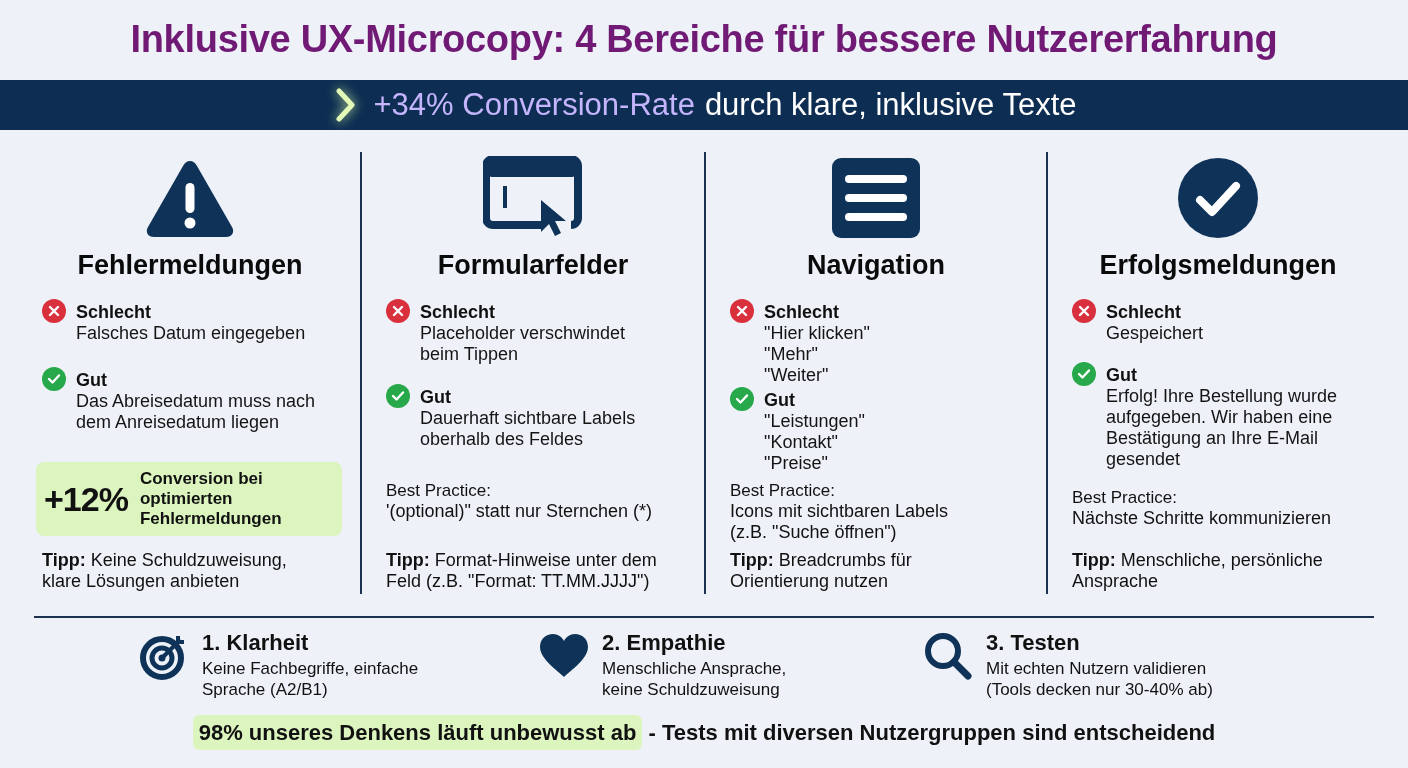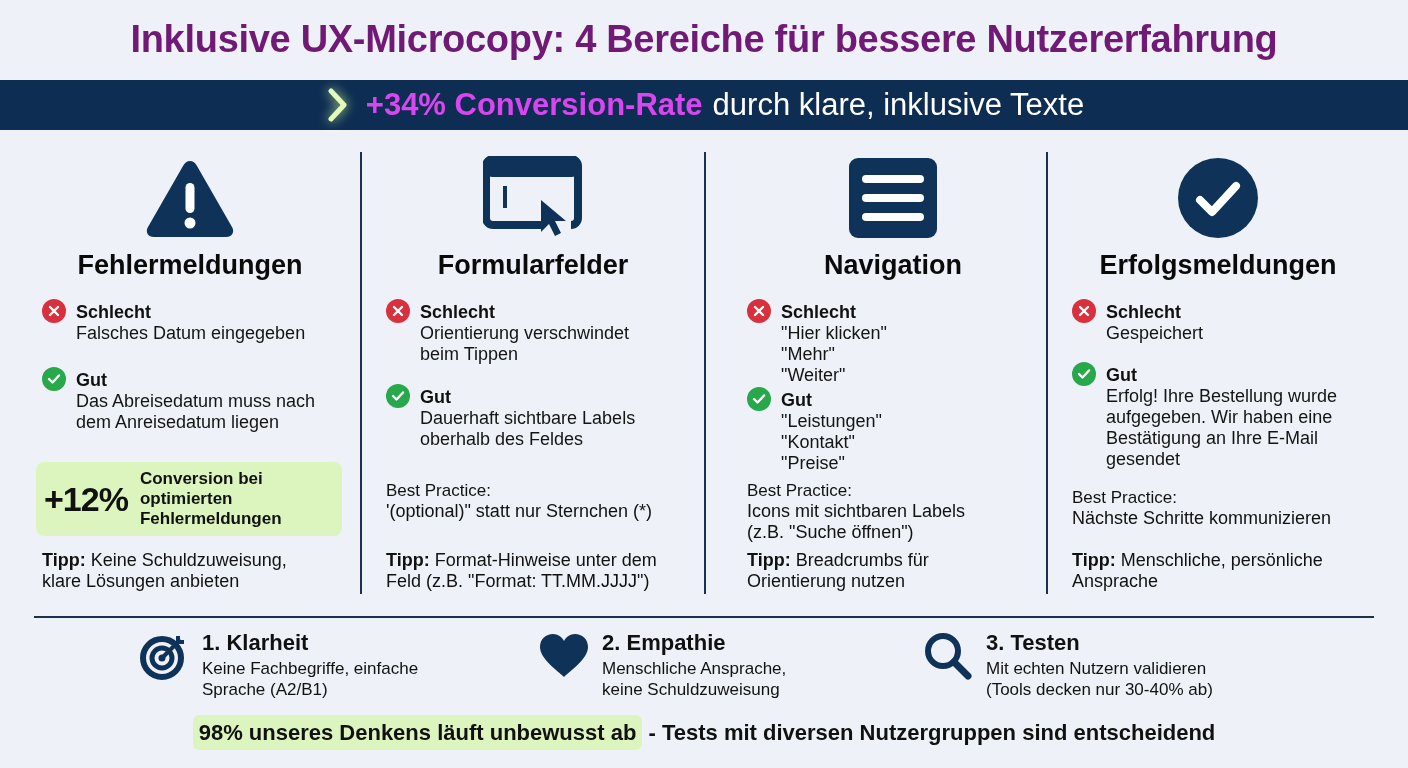--- a/index.html
+++ b/index.html
@@ -19,21 +19,21 @@
     position: absolute; left: 0; top: 80px; width: 1408px; height: 50px;
     background: #0d2d52;
     display: flex; align-items: center; justify-content: center;
     font-size: 31px; color: #ffffff;
   }
   .banner .chev {
     width: 28px; height: 40px; margin-right: 14px; display: inline-flex;
     align-items: center; justify-content: center;
     filter: drop-shadow(0 0 6px rgba(220,255,160,0.9));
   }
-  .banner .hl { color: #d946ef; font-weight: bold; margin-right: 10px; }
+  .banner .hl { color: #c4b5fd; font-weight: normal; margin-right: 10px; }
 
   .col {
     position: absolute; top: 150px; height: 445px;
   }
   .divider { position: absolute; top: 152px; width: 2px; height: 442px; background: #1b3150; }
   .icon-wrap { width: 100%; height: 88px; display: flex; justify-content: center; align-items: center; margin-top: 4px; }
   .col-title { text-align: center; font-size: 27px; font-weight: bold; margin-top: 8px; height: 40px; color: #0a0a0a; }
   .block { position: absolute; left: 0; width: 100%; }
   .row { display: flex; align-items: center; }
   .badge { width: 24px; height: 24px; border-radius: 50%; flex: none; display: flex; align-items: center; justify-content: center; margin-right: 10px; margin-top: -1px; }
@@ -143,21 +143,21 @@
   <div class="col-title">Formularfelder</div>
   <div class="block" style="top:150px; left:24px;">
     <div class="row">
         <span class="badge bad">
           <svg width="12" height="12" viewBox="0 0 12 12">
             <path d="M2 2 L10 10 M10 2 L2 10" stroke="#fff" stroke-width="2.4" stroke-linecap="round"></path>
           </svg>
         </span>
         <span class="lbl">Schlecht</span>
       </div>
-    <div class="txt">Orientierung verschwindet</div>
+    <div class="txt">Placeholder verschwindet</div>
     <div class="txt">beim Tippen</div>
   </div>
   <div class="block" style="top:235px; left:24px;">
     <div class="row">
         <span class="badge good">
           <svg width="14" height="12" viewBox="0 0 14 12">
             <path d="M2 6 L5.5 9.5 L12 2.5" fill="none" stroke="#fff" stroke-width="2.4" stroke-linecap="round" stroke-linejoin="round"></path>
           </svg>
         </span>
         <span class="lbl">Gut</span>
@@ -168,21 +168,21 @@
   <div class="block" style="top:330px; left:24px;">
     <div class="bp-lbl">Best Practice:</div>
     <div class="bp-txt">'(optional)" statt nur Sternchen (*)</div>
   </div>
   <div class="block" style="top:400px; left:24px;">
     <div class="tipp"><b>Tipp:</b> <span>Format-Hinweise unter dem</span></div>
     <div class="tipp">Feld (z.B. "Format: TT.MM.JJJJ")</div>
   </div>
 </div>
 
-<div class="col" style="left:706px; width:340px;margin-left:17px;">
+<div class="col" style="left:706px; width:340px;">
   <div class="icon-wrap">
     <svg width="90" height="82" viewBox="0 0 90 82">
       <rect x="1" y="1" width="88" height="80" rx="9" fill="#0f3358"></rect>
       <rect x="14" y="18" width="62" height="8" rx="4" fill="#fff"></rect>
       <rect x="14" y="37" width="62" height="8" rx="4" fill="#fff"></rect>
       <rect x="14" y="56" width="62" height="8" rx="4" fill="#fff"></rect>
     </svg>
   </div>
   <div class="col-title">Navigation</div>
   <div class="block" style="top:150px; left:24px;">

